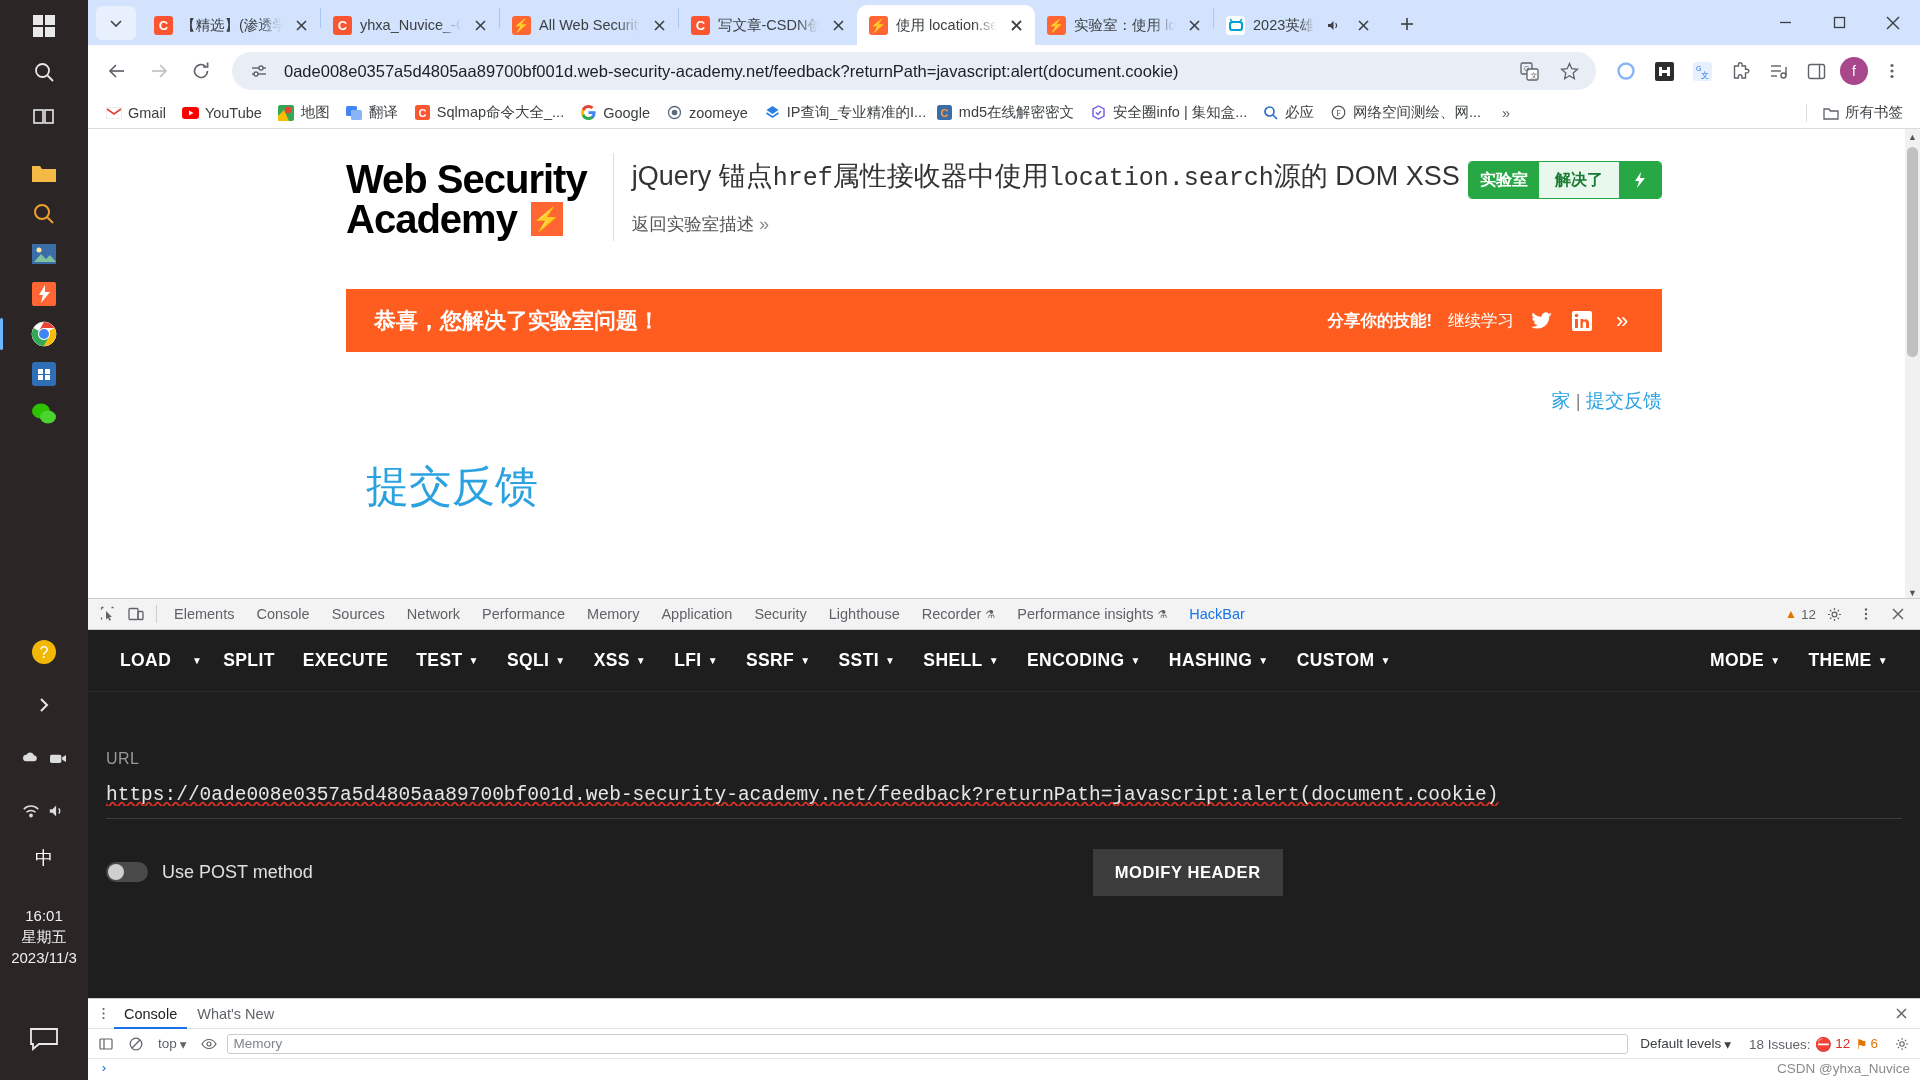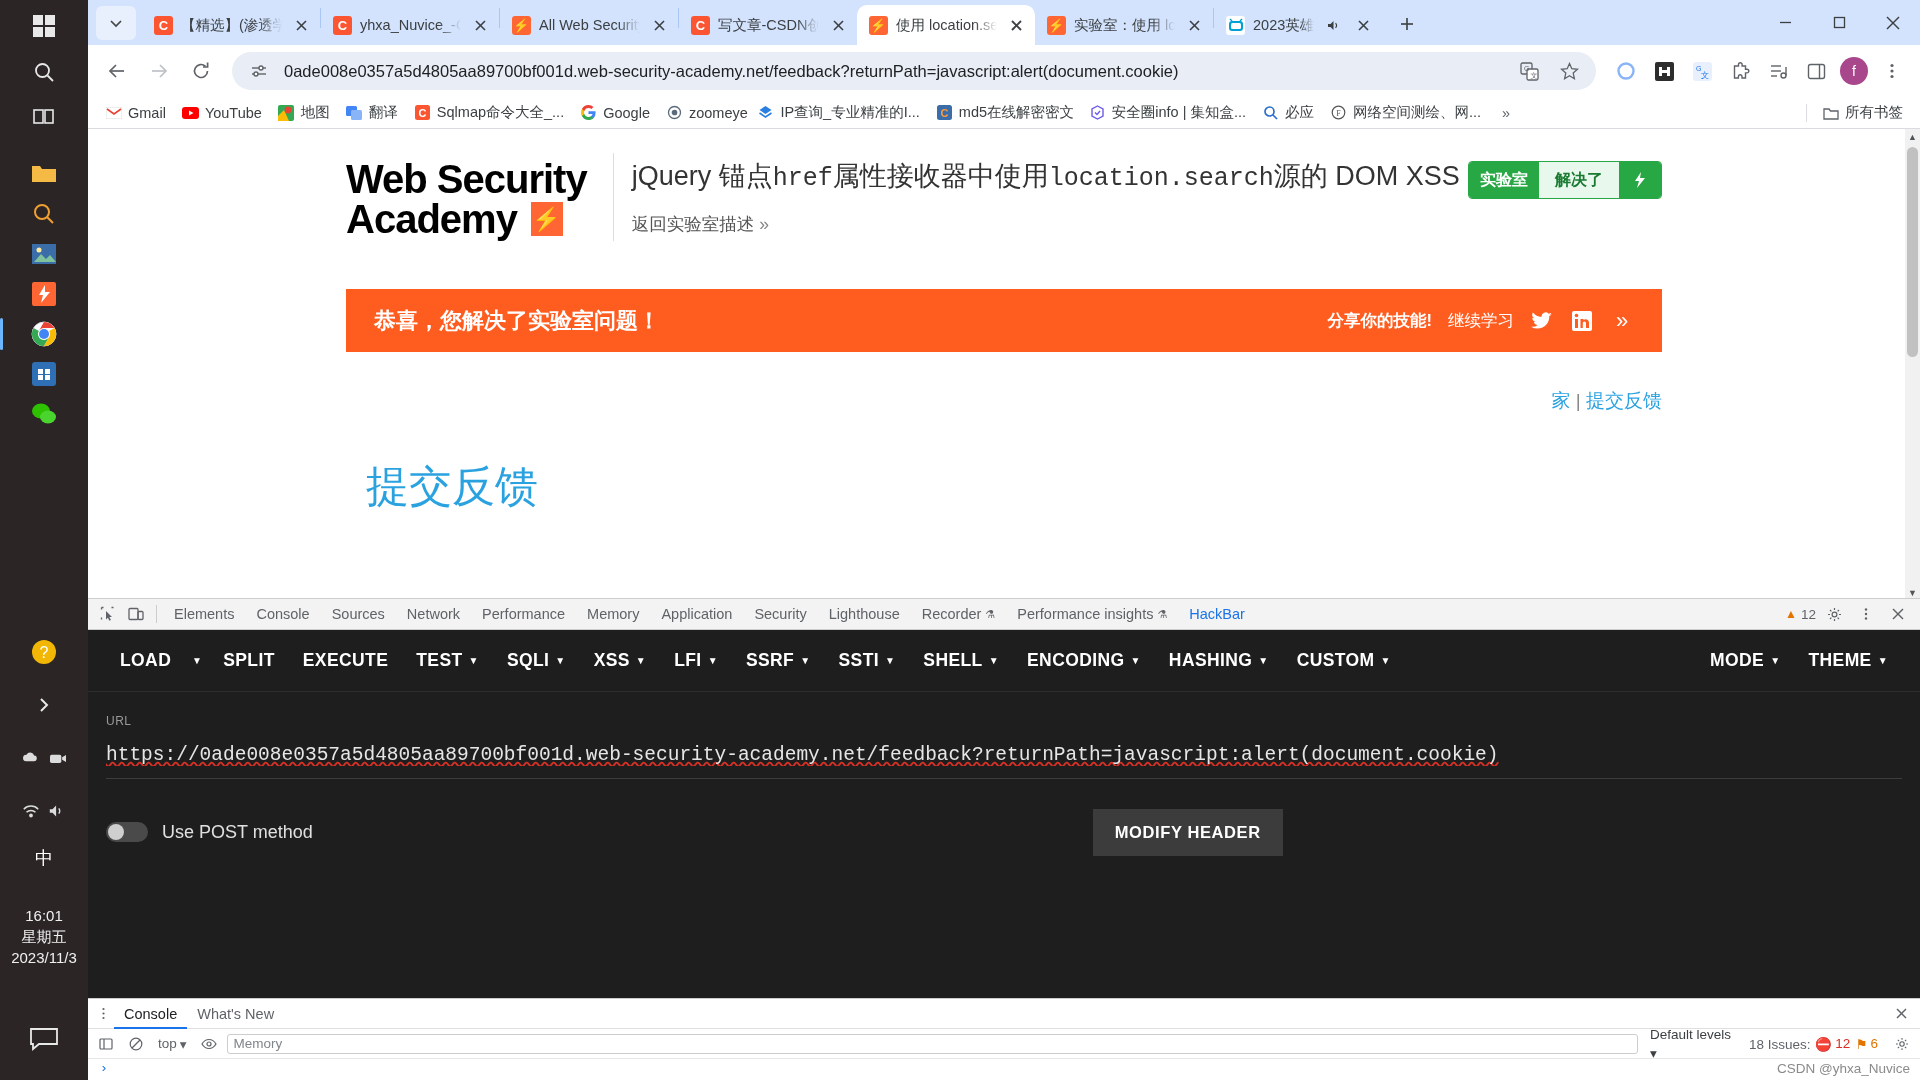--- a/index.html
+++ b/index.html
@@ -115,21 +115,21 @@
   #avatar { width:28px; height:28px; border-radius:50%; background:#a8478b; color:#fff;
             display:flex; align-items:center; justify-content:center; font-size:14px; margin:0 4px; }
 
   
   #bookmarks {
     height: 32px; background:#fff; display:flex; align-items:center;
     padding: 0 10px; font-size: 14.5px; color:#3c4043; gap: 2px;
     border-bottom: 1px solid #dadce0;
   }
   .bm { display:flex; align-items:center; gap:6px; padding: 4px 7px; border-radius:5px;
-        white-space:nowrap; max-width: 170px; overflow:hidden; flex-shrink:0;justify-content:flex-end; }
+        white-space:nowrap; max-width: 170px; overflow:hidden; flex-shrink:0; }
   .bm .bmi { width:17px; height:17px; flex-shrink:0; display:flex; align-items:center; justify-content:center;
              font-size:12px; border-radius:3px; }
   #bm-overflow { margin-left: 6px; color:#5f6368; padding: 2px 6px; }
   #bm-right { margin-left:auto; display:flex; align-items:center; gap:8px; }
   .bm-divider { width:1px; height:18px; background:#dadce0; }
 
   
   #viewport {
     position: relative;
     height: 472px; background:#fff; overflow:hidden;
@@ -200,21 +200,21 @@
   
   #hackbar { background:#1e1e1e; height: 369px; position:relative; }
   #hb-toolbar { height: 62px; display:flex; align-items:center; padding: 0 18px;
                 color:#fff; font-size: 17.5px; font-weight:700; letter-spacing:.4px;
                 border-bottom:1px solid #2d2d2d; }
   .hb-btn { padding: 0 14px; height:40px; display:flex; align-items:center; gap:6px; white-space:nowrap; }
   .hb-btn .car { font-size:10px; font-weight:400; }
   .hb-split { width: 24px; height:40px; display:flex; align-items:center; justify-content:center; font-size:10px; }
   #hb-right { margin-left:auto; display:flex; }
   #hb-body { padding: 22px 18px 0 18px; }
-  #hb-url-label { color:#9a9a9a; font-size: 12px; letter-spacing:.5px; }
+  #hb-url-label { color:#9a9a9a; font-size: 16px; letter-spacing:.5px;margin-top:36px; }
   #hb-url-input {
     margin-top: 16px; width: 100%; background: transparent;
     border:none; border-bottom: 1px solid #3c3c3c;
     color:#e6e6e6; font-family:"Liberation Mono", monospace; font-size: 19.5px;
     padding-bottom: 12px; outline:none;
     text-decoration: underline wavy #d93025; text-decoration-skip-ink: none;
   }
   #hb-row2 { margin-top: 30px; display:flex; align-items:center; }
   #hb-toggle-wrap { display:flex; align-items:flex-start; gap: 14px; }
   #hb-toggle { width: 42px; height: 20px; border-radius: 11px; background:#4a4a4a; position:relative; }
@@ -232,21 +232,21 @@
   .dr-tab { padding: 0 10px; height:30px; display:flex; align-items:center; }
   .dr-tab.active { color:#202124; box-shadow: inset 0 -2px 0 #1a73e8; }
   #dr-close { margin-left:auto; width:26px; height:26px; display:flex; align-items:center; justify-content:center;
               color:#5f6368; margin-right: 6px; }
   #dr-toolbar { height: 30px; display:flex; align-items:center; gap: 6px; padding: 0 6px;
                 font-size: 13.5px; color:#5f6368; border-bottom:1px solid #e8e8e8;}
   .dr-ic { width:24px; height:24px; display:flex; align-items:center; justify-content:center; }
   #dr-ctx { display:flex; align-items:center; gap:3px; padding: 0 4px; }
   #dr-filter { flex:1; height: 20px; background:#fff; border:1px solid #cdcdcd; border-radius:3px;
                font-size:13.5px; color:#80868b; padding: 0 6px; display:flex; align-items:center; }
-  #dr-levels { display:flex; gap:3px; padding:0 6px; color:#3c4043;flex-direction:column; }
+  #dr-levels { display:flex; align-items:center; gap:3px; padding:0 6px; color:#3c4043; }
   #dr-issues { display:flex; align-items:flex-end; gap:5px; padding: 0 6px; }
   .badge-err { color:#d93025; display:flex; align-items:center; gap:3px; }
   .badge-warn { color:#e37400; display:flex; align-items:center; gap:3px; }
   #dr-prompt { padding: 2px 0 0 12px; color:#1a73e8; font-family:"Liberation Mono", monospace; font-size:13px;}
   #watermark { position:absolute; right: 10px; bottom: 4px; color:#8a8a8a; font-size: 13.5px; }
 </style>
 </head>
 <body>
 
 <div id="taskbar">

